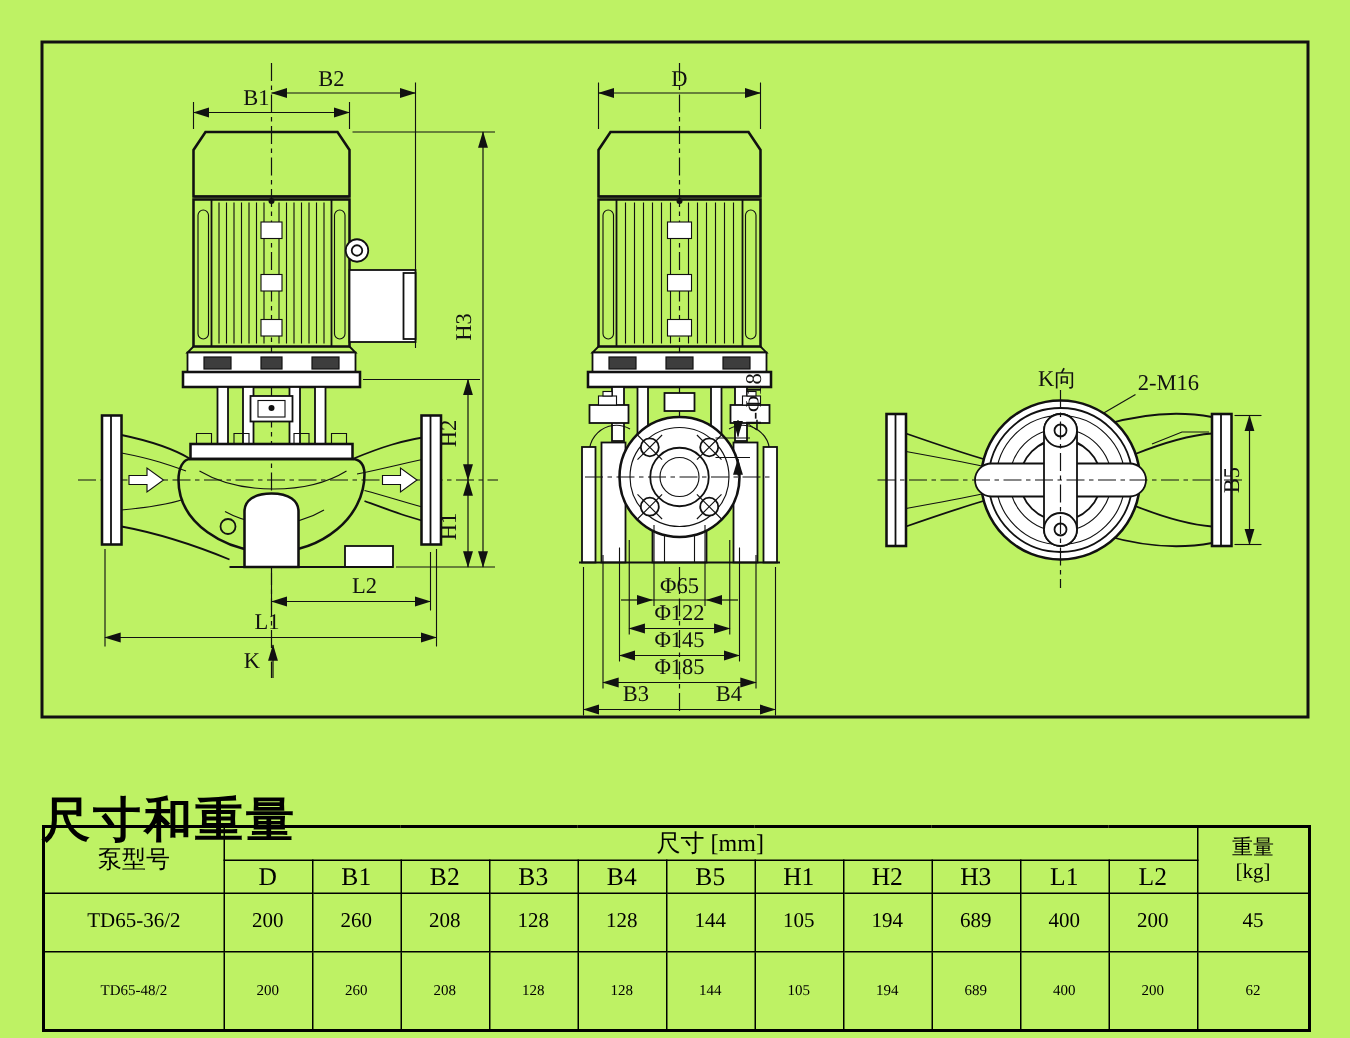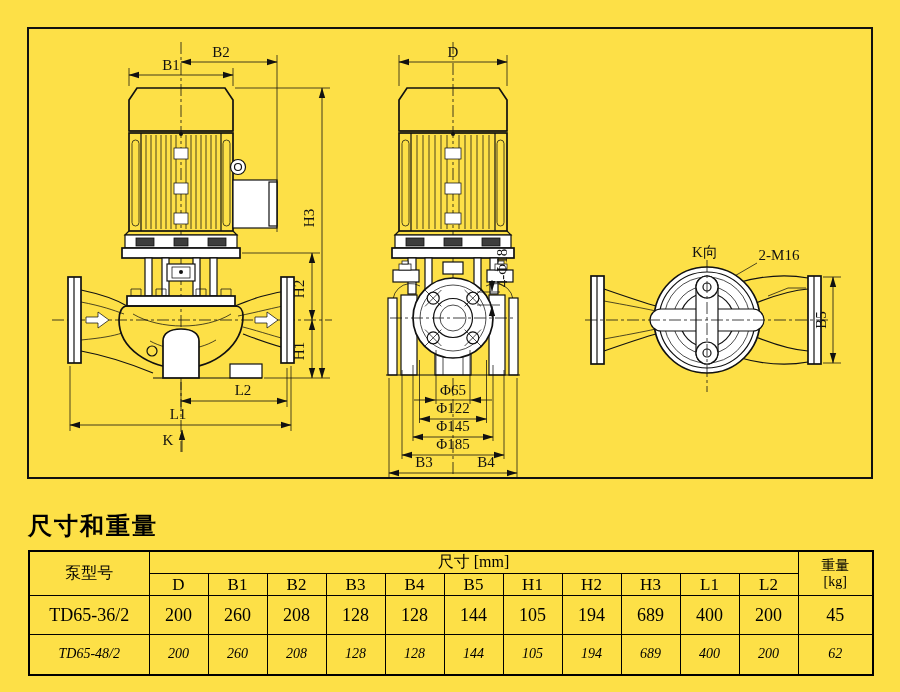--- a/index.html
+++ b/index.html
@@ -1,39 +1,39 @@
 <!DOCTYPE html>
 <html><head>
 <meta charset="utf-8">
 <style>
   html,body{margin:0;padding:0;background:#fff;}
-  .page{position:relative;width:900px;height:692px;background:#fde047;overflow:hidden;
+  .page{position:relative;width:900px;height:692px;background:#bef264;overflow:hidden;
         font-family:"Liberation Serif", serif;color:#111;}
   svg{position:absolute;top:0;left:0;}
   svg text{font-family:"Liberation Serif", serif;font-size:15px;fill:#111;}
   .ln{stroke:#111;fill:none;stroke-width:1.2;}
   .thk{stroke:#111;fill:none;stroke-width:1.7;}
   .thin{stroke:#111;fill:none;stroke-width:0.75;}
   .cl{stroke:#111;fill:none;stroke-width:0.8;stroke-dasharray:12 3 3 3;}
   .dim{stroke:#111;fill:none;stroke-width:0.8;marker-start:url(#arr);marker-end:url(#arr);}
   .dime{stroke:#111;fill:none;stroke-width:0.8;marker-end:url(#arr);}
   .wfill{fill:#fff;}
   .dk{fill:#3d3d3d;stroke:#111;stroke-width:0.8;}
-  .title{position:absolute;left:28px;top:510px;font-family:"Liberation Sans",sans-serif;
-         font-weight:bold;font-size:24px;letter-spacing:2px;color:#000;}
+  .title{position:absolute;left:28px;top:525px;font-family:"Liberation Sans",sans-serif;
+         font-weight:bold;font-size:32px;letter-spacing:2px;color:#000;}
   table.spec{position:absolute;left:28px;top:550px;width:844px;border-collapse:collapse;
              table-layout:fixed;font-family:"Liberation Serif", serif;}
   table.spec{border:2px solid #000;}
   table.spec td,table.spec th{border:1px solid #000;text-align:center;vertical-align:middle;
              padding:0;font-weight:normal;color:#000;}
   .c-model{width:120px;} .c-dim{width:59px;} .c-wt{width:75px;}
   .h1r{height:20px;font-size:16px;}
   .h2r{height:22px;font-size:17px;}
-  .d1r{height:39px;font-size:18px;}
-  .d2r{height:40px;font-size:14px;font-style:italic;}
+  .d1r{height:39px;font-size:14px;}
+  .d2r{height:52px;font-size:10px;}
   .model-h{font-size:16px;}
   .wt-h{font-size:14px;line-height:16px;}
 </style>
 </head>
 <body>
 
 <div class="page">
 
 <svg width="900" height="500" viewBox="0 0 900 500">
   <defs>

